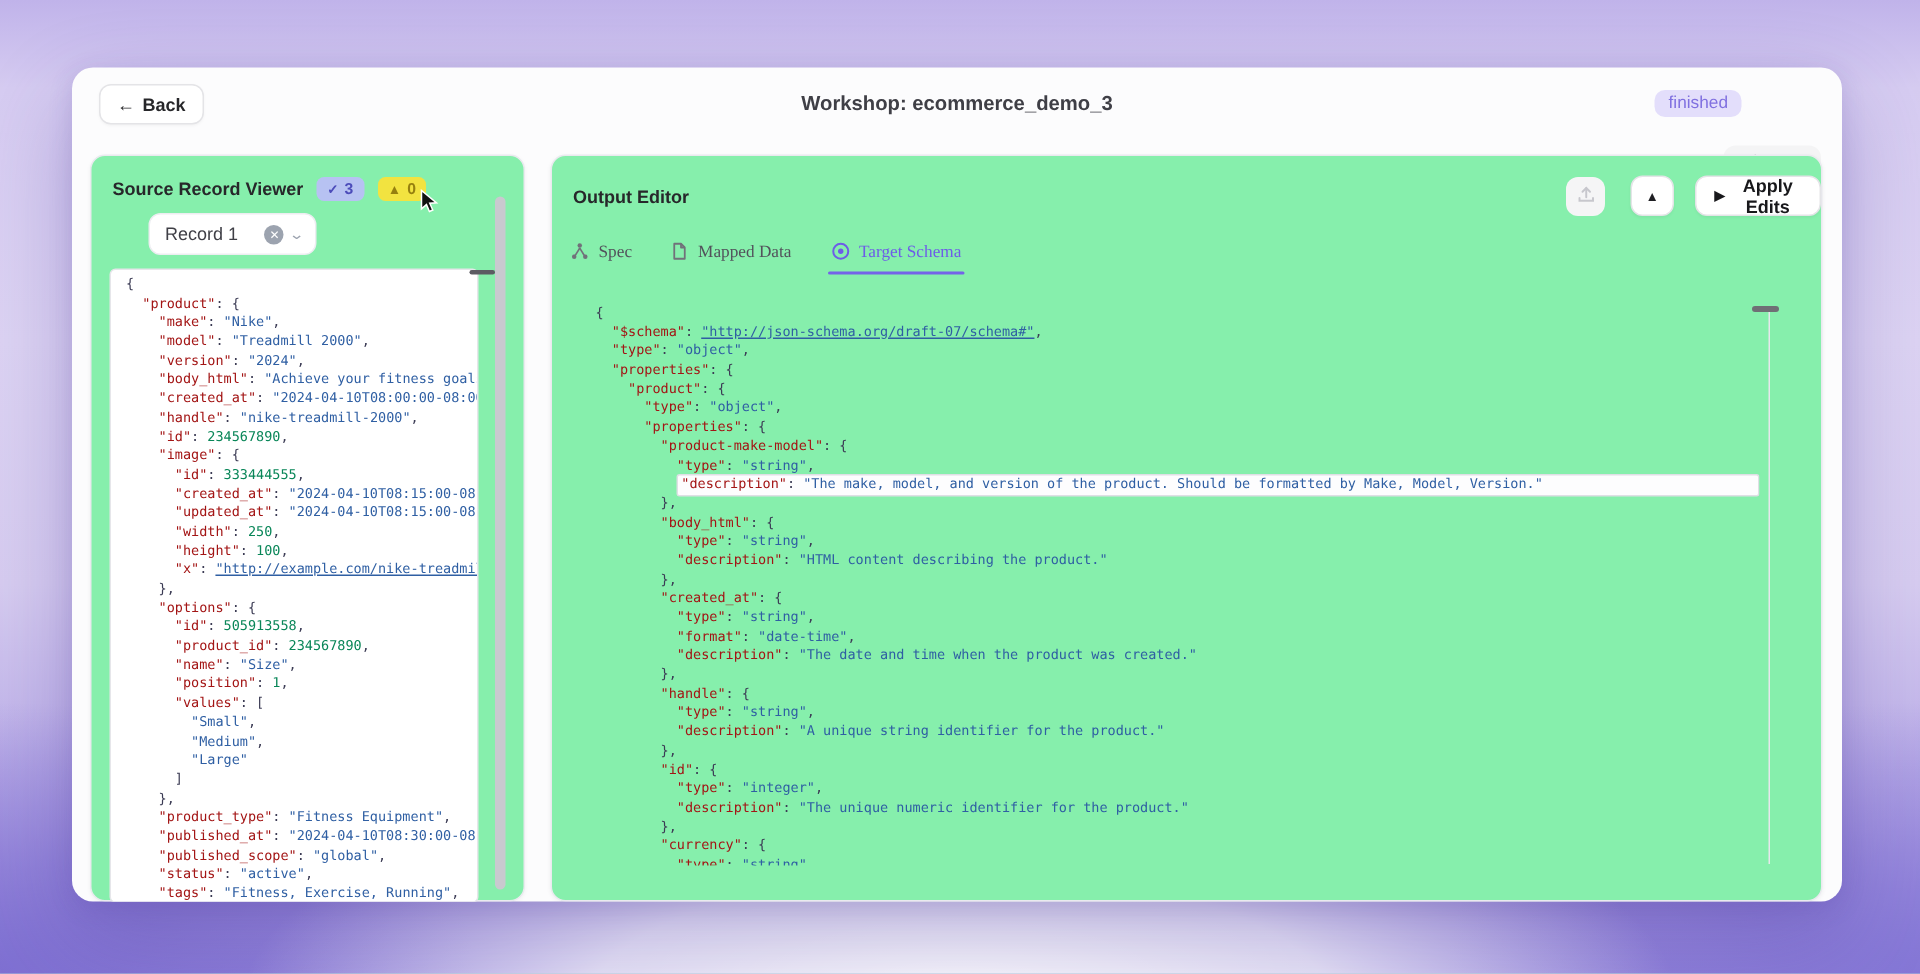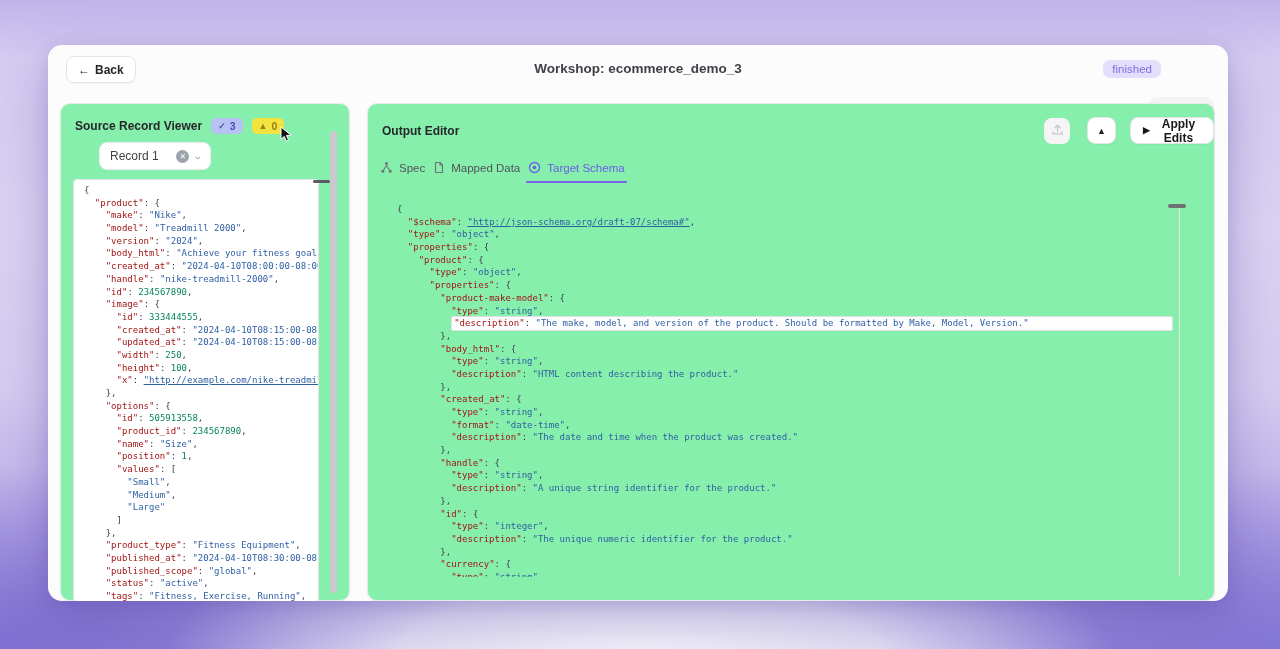--- a/index.html
+++ b/index.html
@@ -91,21 +91,21 @@
     font-size:9px; color:#1f1f23; cursor:pointer; box-shadow:0 1px 2px rgba(0,0,0,.04);
   }
   .btn-apply {
     position:absolute; left:762px; top:13px; height:27px; padding:0 12px;
     background:#fff; border:1px solid #e4e4e7; border-radius:8px;
     display:inline-flex; align-items:center; gap:6px;
     font-size:12px; font-weight:700; color:#18181b; cursor:pointer;
     box-shadow:0 1px 2px rgba(0,0,0,.04);
   }
   .play-glyph { font-size:9px; line-height:1; }
-  .tabs { position:absolute; left:12px; top:57px; display:flex; gap:8px; }
+  .tabs { position:absolute; left:12px; top:57px; display:flex; gap:26px;font-family:Liberation Serif, serif; }
   .tab { display:flex; align-items:center; gap:6px; font-size:11.5px; font-weight:500;
          color:#52525b; padding-bottom:9px; cursor:pointer; position:relative; }
   .tab .ticon { display:flex; align-items:center; }
   .tab.active { color:#6d5ce8; }
   .tab.active::after { content:""; position:absolute; left:-2px; right:-2px; bottom:0;
                        height:2px; background:#7463e8; border-radius:1px; }
   .code-area { position:absolute; left:25px; top:95px; width:780px; height:378px; overflow:hidden; }
   .hdash-right { position:absolute; left:800px; top:100px; width:18px; height:4px;
                  background:#6f6f75; border-radius:2px; }
   .vtrack-right { position:absolute; left:811px; top:104px; width:1px; height:368px; background:#e7e7ec; }

